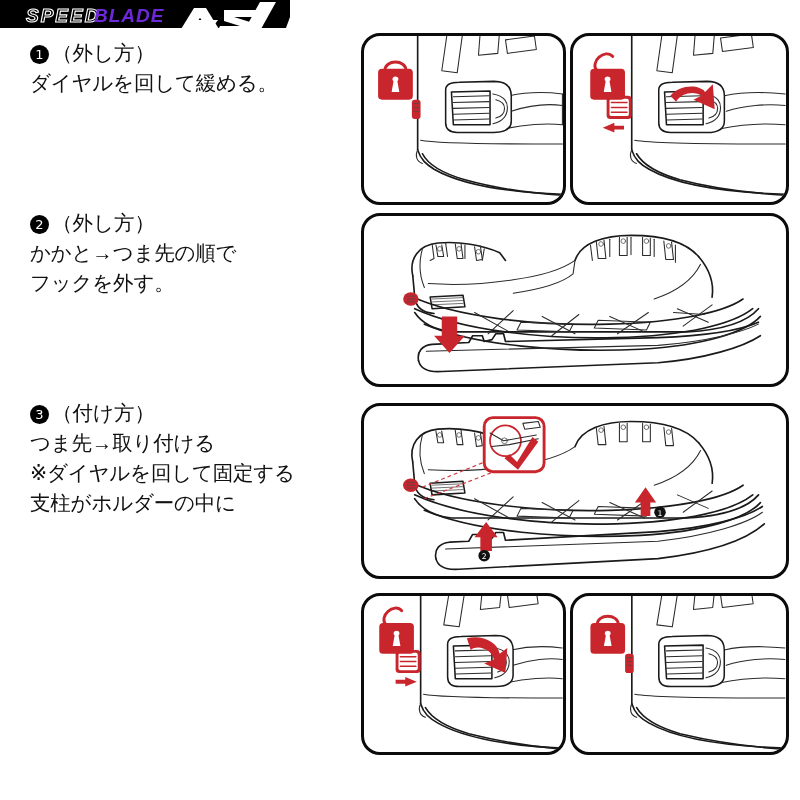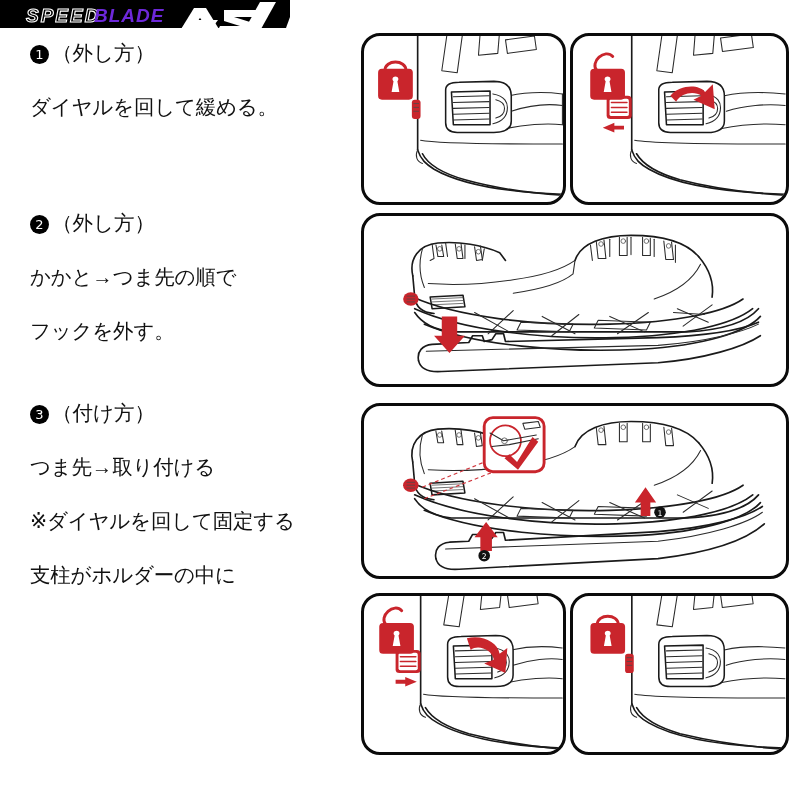--- a/index.html
+++ b/index.html
@@ -57,21 +57,20 @@
   }
   .step-head{
     font-size:20.5px;line-height:30px;
     white-space:nowrap;
     letter-spacing:0px;
   }
   .step-line{
     font-size:20.5px;line-height:30px;
     white-space:nowrap;
     letter-spacing:-0.2px;
-    margin-top:24px;
   }
   .num{
     display:inline-block;
     width:19px;height:19px;border-radius:50%;
     background:#000;color:#fff;
     font-size:13px;line-height:19px;text-align:center;
     font-family:"DejaVu Sans",sans-serif;
     vertical-align:1px;
     margin-right:3px;
   }

